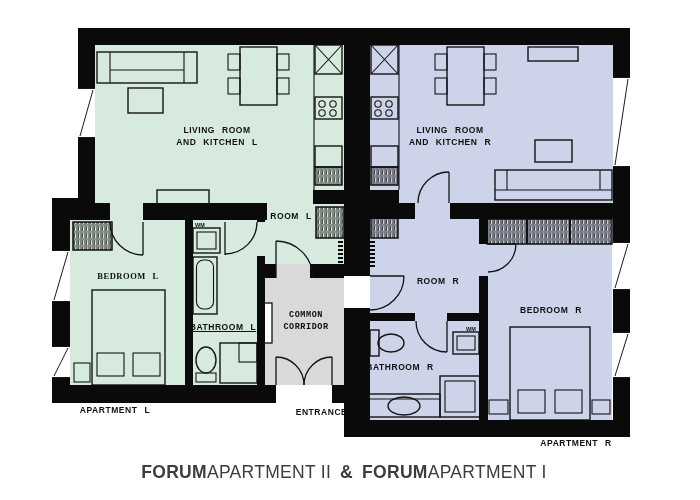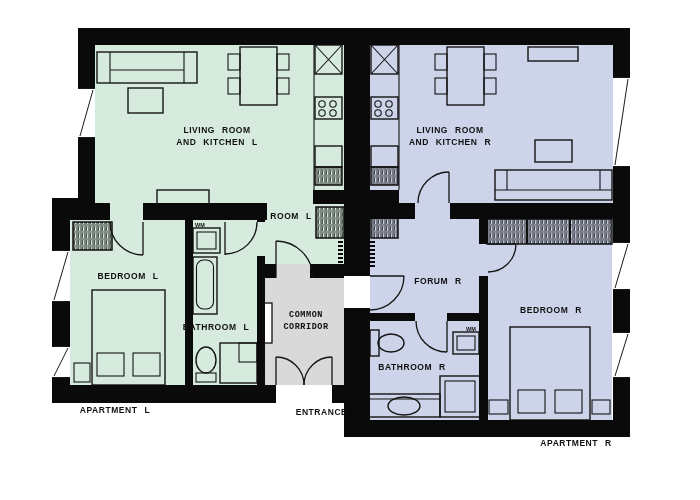--- a/index.html
+++ b/index.html
@@ -273,29 +273,32 @@
 
 <div class="lbl" style="left:217px;top:136px;">
   <span style="display:block">LIVING ROOM</span>
   <span style="display:block">AND KITCHEN L</span>
 </div>
 <div class="lbl" style="left:450px;top:136px;">
   <span style="display:block">LIVING ROOM</span>
   <span style="display:block">AND KITCHEN R</span>
 </div>
 <div class="lbl" style="left:291px;top:216px;">ROOM L</div>
-<div class="lbl" style="left:438px;top:281px;">FORUM R</div>
-<div class="lbl" style="left:128px;top:276px;">BEDROOM L</div>
+<div class="lbl" style="left:438px;top:281px;">ROOM R</div>
+<div class="lbl" style="left:128px;top:276px;font-family:Liberation Serif, serif;">BEDROOM L</div>
 <div class="lbl" style="left:551px;top:310px;">BEDROOM R</div>
-<div class="lbl" style="left:216px;top:327px;">BATHROOM L</div>
-<div class="lbl" style="left:412px;top:367px;">BATHROOM R</div>
+<div class="lbl" style="left:223px;top:327px;text-decoration:underline;">BATHROOM L</div>
+<div class="lbl" style="left:400px;top:367px;">BATHROOM R</div>
 <div class="lbl lbl-sm" style="left:200px;top:225px;">WM</div>
 <div class="lbl lbl-sm" style="left:471px;top:329px;">WM</div>
 <div class="lbl" style="left:306px;top:321px;font-family:Liberation Mono, monospace;">
   <span style="display:block">COMMON</span>
   <span style="display:block">CORRIDOR</span>
 </div>
 <div class="lbl" style="left:115px;top:410px;">APARTMENT L</div>
 <div class="lbl" style="left:303px;top:412px;padding-left:37px;">ENTRANCE</div>
 <div class="lbl" style="left:576px;top:443px;">APARTMENT R</div>
 
+<div id="title">
+  <span class="brand">FORUM</span><span>APARTMENT II</span><span class="amp">&amp;</span><span class="brand">FORUM</span><span>APARTMENT I</span>
+</div>
 
 </div>
 
 </body></html>

